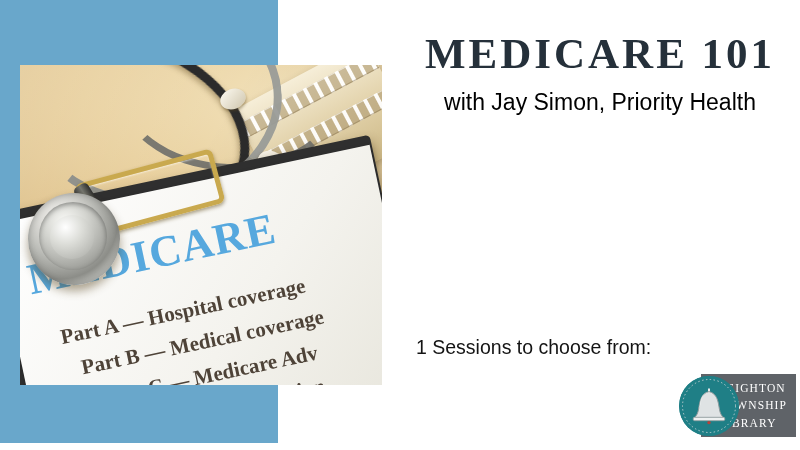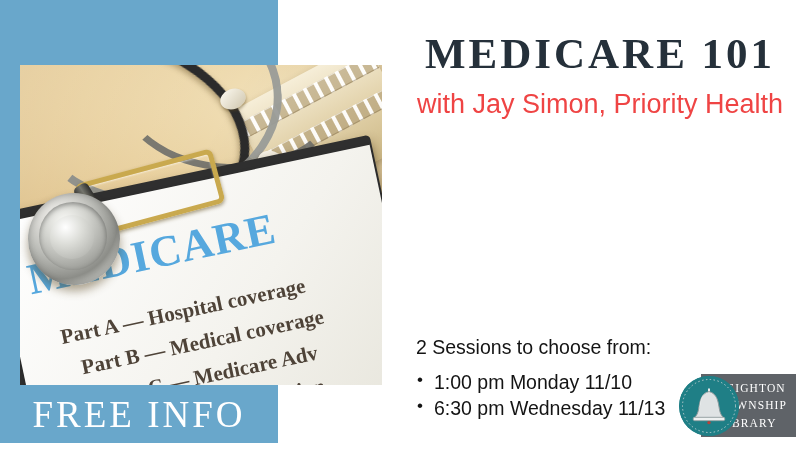--- a/index.html
+++ b/index.html
@@ -249,22 +249,22 @@
     letter-spacing: 3px;
     line-height: 1;
     white-space: nowrap;
   }
   .subtitle {
     position: absolute;
     left: 400px;
     top: 89px;
     width: 400px;
     text-align: center;
-    color: #ef4444;
-    font-size: 27px;
+    color: #000000;
+    font-size: 23px;
     line-height: 1.15;
     white-space: nowrap;
   }
   .description {
     position: absolute;
     left: 410px;
     top: 146px;
     width: 383px;
     text-align: center;
     color: #141414;
@@ -374,30 +374,25 @@
         <div class="doc-line l4">Part D — Prescription</div>
 
       </div>
       <div class="clip"></div>
     </div>
 
     <div class="chest-stem"></div>
     <div class="chest"></div>
   </div>
 
-  <div class="free-info">FREE INFO</div>
 
   <div class="title">MEDICARE 101</div>
   <div class="subtitle">with Jay Simon, Priority Health</div>
 
-  <div class="sessions-heading">2 Sessions to choose from:</div>
-  <ul class="sessions-list">
-    <li>1:00 pm Monday 11/10</li>
-    <li>6:30 pm Wednesday 11/13</li>
-  </ul>
+  <div class="sessions-heading">1 Sessions to choose from:</div>
 
   <div class="logo">
     <div class="logo-plate"></div>
     <div class="logo-words">
       <div>LEIGHTON</div>
       <div>TOWNSHIP</div>
       <div>LIBRARY</div>
     </div>
     <div class="logo-circle">
       <svg width="60" height="60" viewBox="0 0 60 60" aria-hidden="true">

